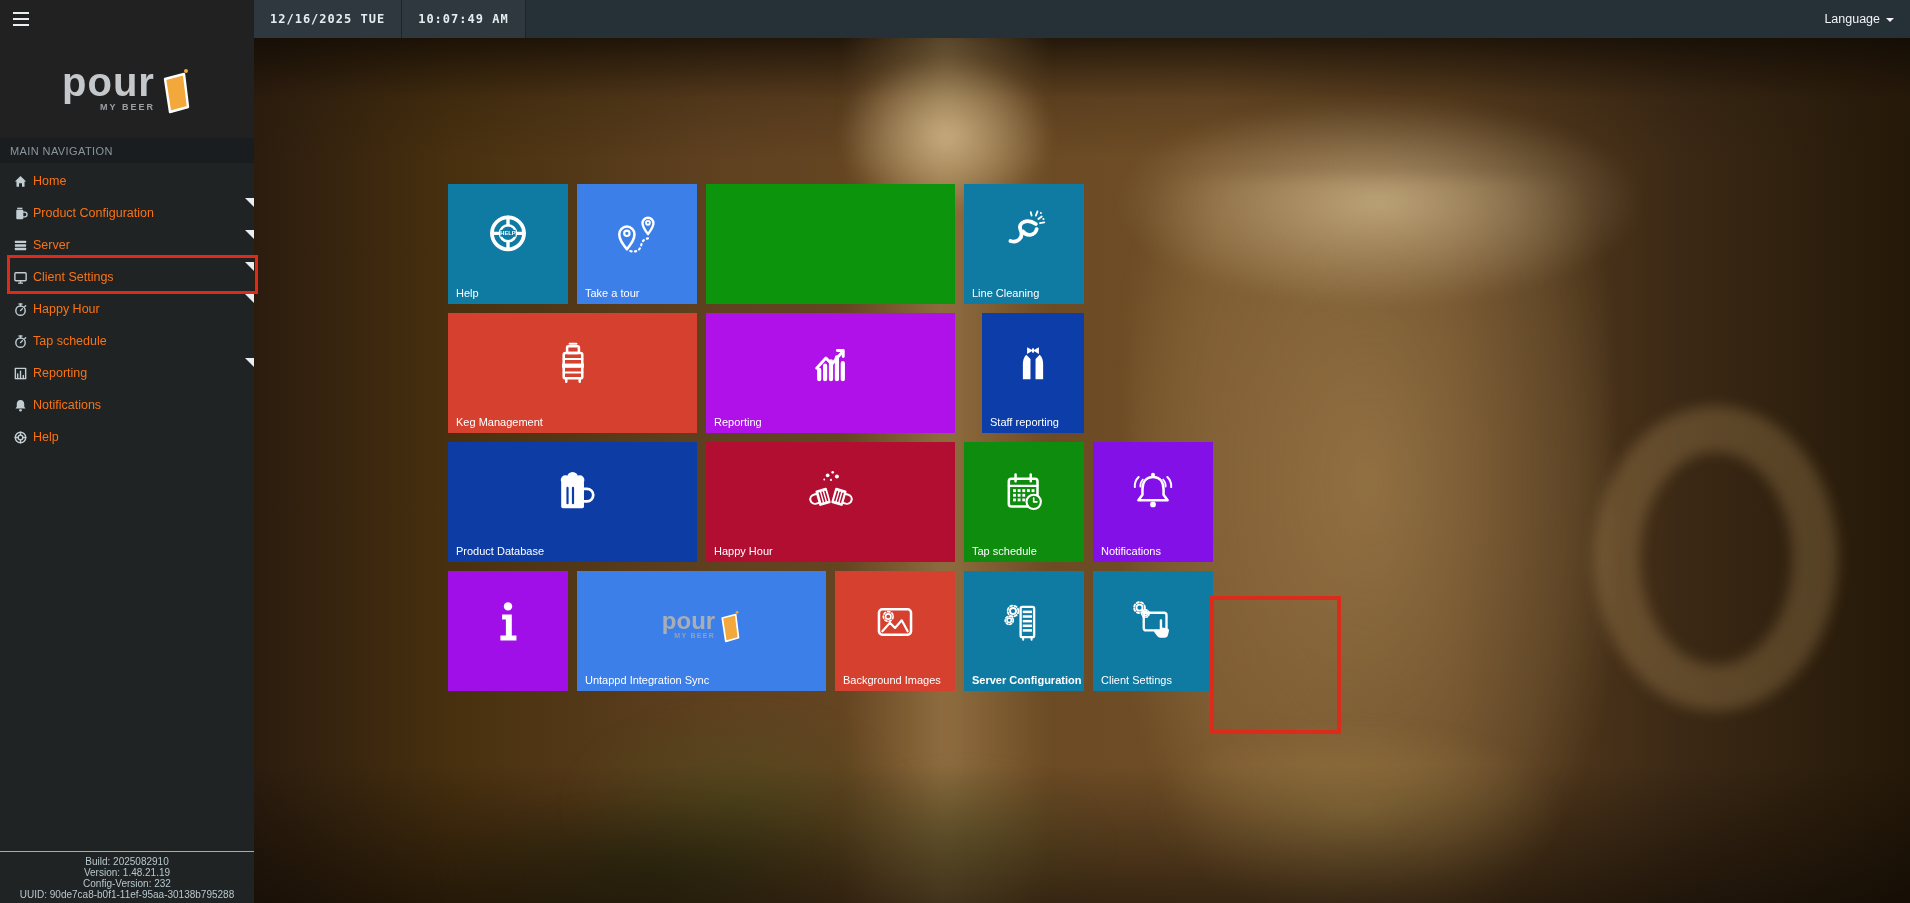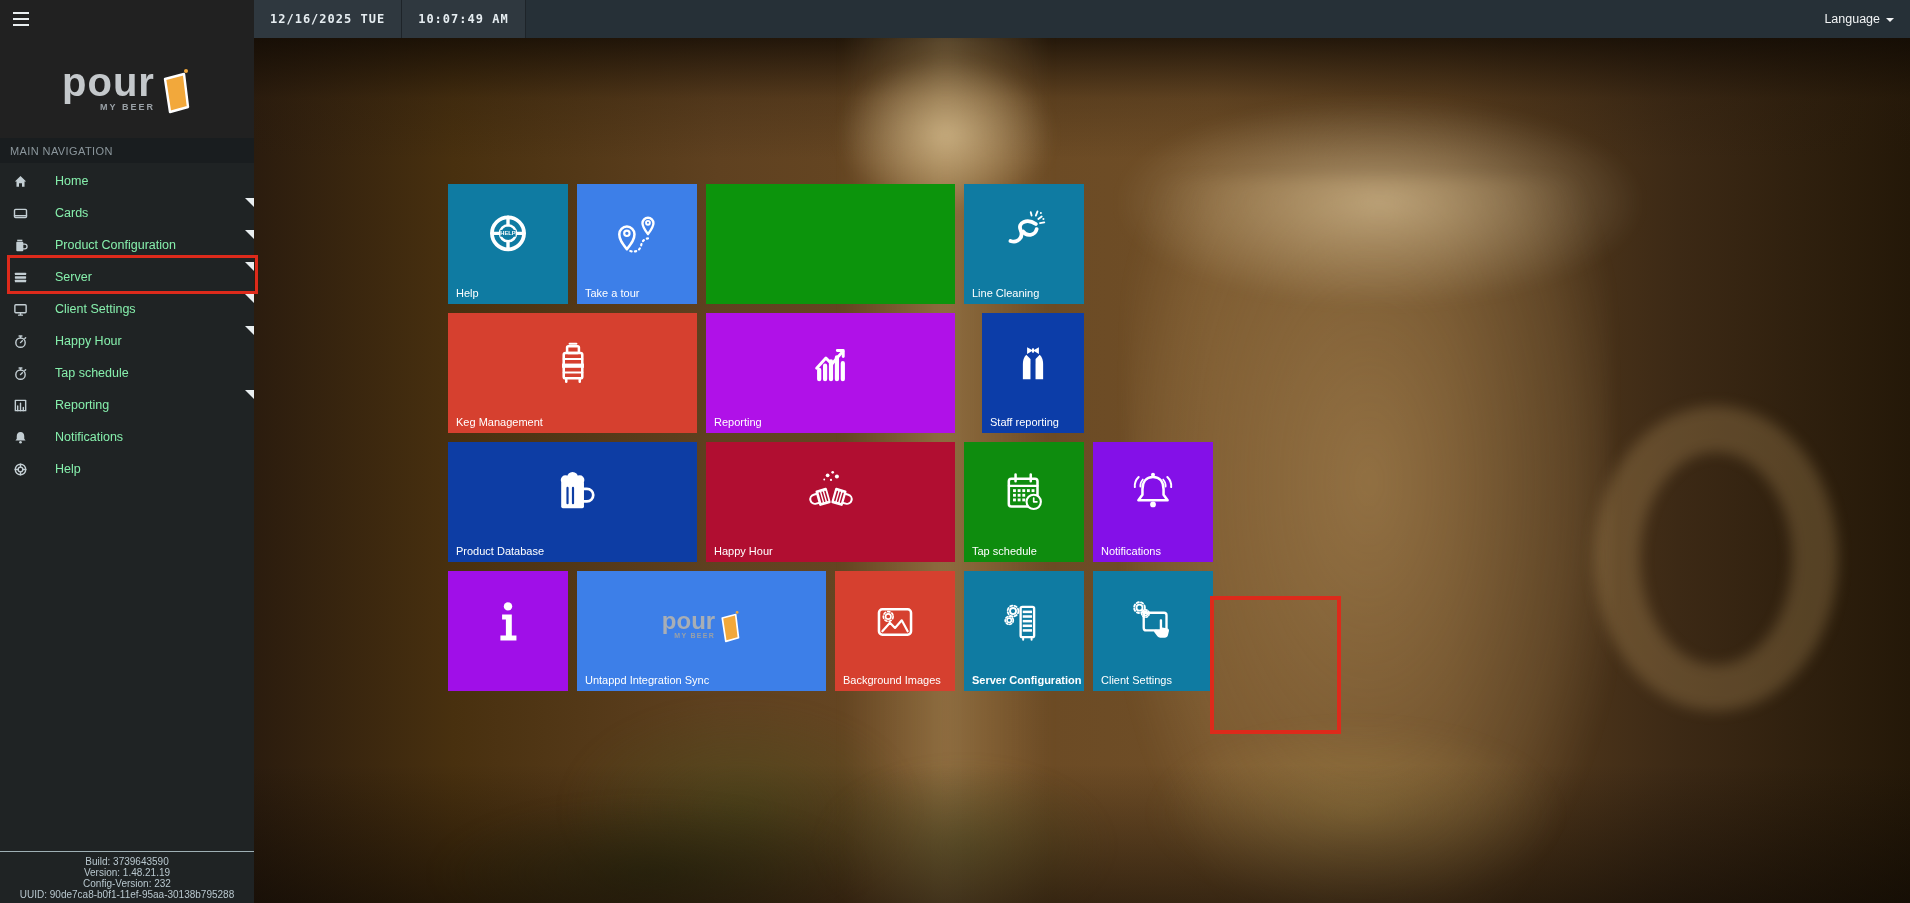--- a/index.html
+++ b/index.html
@@ -15,22 +15,22 @@
   .hamburger span { display:block; width:16px; height:2px; background:#e9eef0; }
   .brand { height:100px; display:flex; align-items:center; justify-content:center; background:#212121; }
   .brand-text { display:flex; flex-direction:column; align-items:flex-end; }
   .brand-main { font-size:40px; font-weight:bold; color:#c4c8cb; letter-spacing:1px; line-height:36px; }
   .brand-sub { font-size:9px; letter-spacing:2px; color:#9aa1a6; margin-top:2px; font-weight:bold; }
   .brand svg { margin-left:3px; margin-bottom:-6px; }
 
   .nav-header { height:25px; background:#191d1f; color:#8b969c; font-size:11px;
                 letter-spacing:.4px; display:flex; align-items:center; padding-left:10px;text-align:center; }
   .nav-list { padding-top:2px; }
-  .nav-item { position:relative; height:32px; display:flex; align-items:center; gap:27px;
-              padding-left:12px; color:#86efac; font-size:12.5px; cursor:pointer; }
+  .nav-item { position:relative; height:32px; display:flex; align-items:center; gap:5px;
+              padding-left:12px; color:#f97316; font-size:12.5px; cursor:pointer; }
   .s-icon { width:16px; height:16px; display:flex; align-items:center; justify-content:center; color:#c3ced3; }
   .fold { position:absolute; top:1px; right:0; width:0; height:0;
           border-top:9px solid #e9eef0; border-left:9px solid transparent; }
 
   .side-footer { position:absolute; bottom:0; left:0; width:100%; border-top:1px solid #9fb0b5;
                  padding:4px 2px 3px; text-align:center; color:#b8c7ce; font-size:10px; line-height:11px; }
 
   
   .topbar { position:absolute; left:254px; top:0; width:1656px; height:38px; background:#263037;
             display:flex; align-items:center; z-index:4; }
@@ -116,30 +116,20 @@
         <span class="s-icon">
           <svg width="15" height="15" viewBox="0 0 16 16" fill="none" stroke="currentColor" stroke-width="1.5" stroke-linecap="round" stroke-linejoin="round">
             <path d="M8 2.2 14 8h-1.7v5.6H9.6V9.8H6.4v3.8H3.7V8H2z" fill="currentColor" stroke="none"></path>
           </svg>
         </span>
         <span class="s-label">Home</span>
       </div>
       <div class="nav-item">
         <span class="s-icon">
           <svg width="15" height="15" viewBox="0 0 16 16" fill="none" stroke="currentColor" stroke-width="1.5" stroke-linecap="round" stroke-linejoin="round">
-            <rect x="1.6" y="3.6" width="12.8" height="8.8" rx="1.2"></rect>
-            <path d="M1.6 10.4h12.8"></path>
-          </svg>
-        </span>
-        <span class="s-label">Cards</span>
-        <span class="fold"></span>
-      </div>
-      <div class="nav-item">
-        <span class="s-icon">
-          <svg width="15" height="15" viewBox="0 0 16 16" fill="none" stroke="currentColor" stroke-width="1.5" stroke-linecap="round" stroke-linejoin="round">
             <rect x="3.5" y="4" width="7.5" height="10" rx="1" fill="currentColor" stroke="none"></rect>
             <path d="M11 6.5h1.5a2 2 0 0 1 0 5H11" stroke-width="1.4"></path>
             <rect x="4.5" y="1.8" width="5.5" height="1.6" fill="currentColor" stroke="none"></rect>
           </svg>
         </span>
         <span class="s-label">Product Configuration</span>
         <span class="fold"></span>
       </div>
       <div class="nav-item">
         <span class="s-icon">
@@ -205,21 +195,21 @@
           <svg width="15" height="15" viewBox="0 0 16 16" fill="none" stroke="currentColor" stroke-width="1.5" stroke-linecap="round" stroke-linejoin="round">
             <circle cx="8" cy="8" r="5.6"></circle>
             <circle cx="8" cy="8" r="2.5"></circle>
             <path d="M8 2.4v3M8 10.6v3M2.4 8h3M10.6 8h3"></path>
           </svg>
         </span>
         <span class="s-label">Help</span>
       </div>
     </div>
   <div class="side-footer">
-    <div>Build: 3739643590</div>
+    <div>Build: 2025082910</div>
     <div>Version: 1.48.21.19</div>
     <div>Config-Version: 232</div>
     <div>UUID: 90de7ca8-b0f1-11ef-95aa-30138b795288</div>
   </div>
 </div>
 
 <div class="topbar">
   <div class="clock-box">
     <div class="clock-seg">12/16/2025 TUE</div>
     <div class="clock-seg">10:07:49 AM</div>

